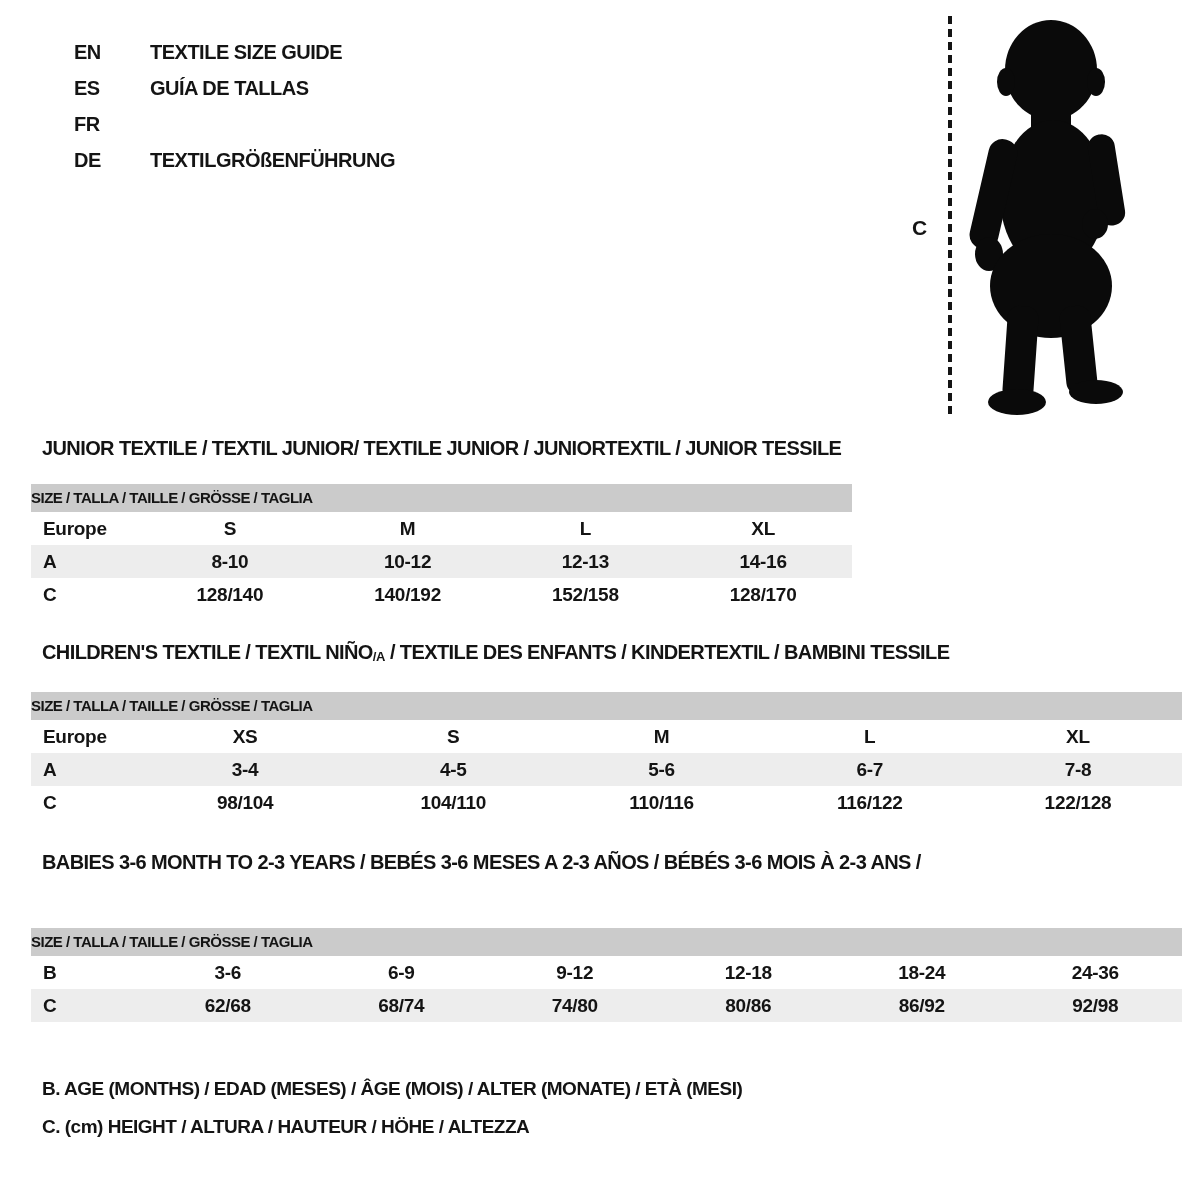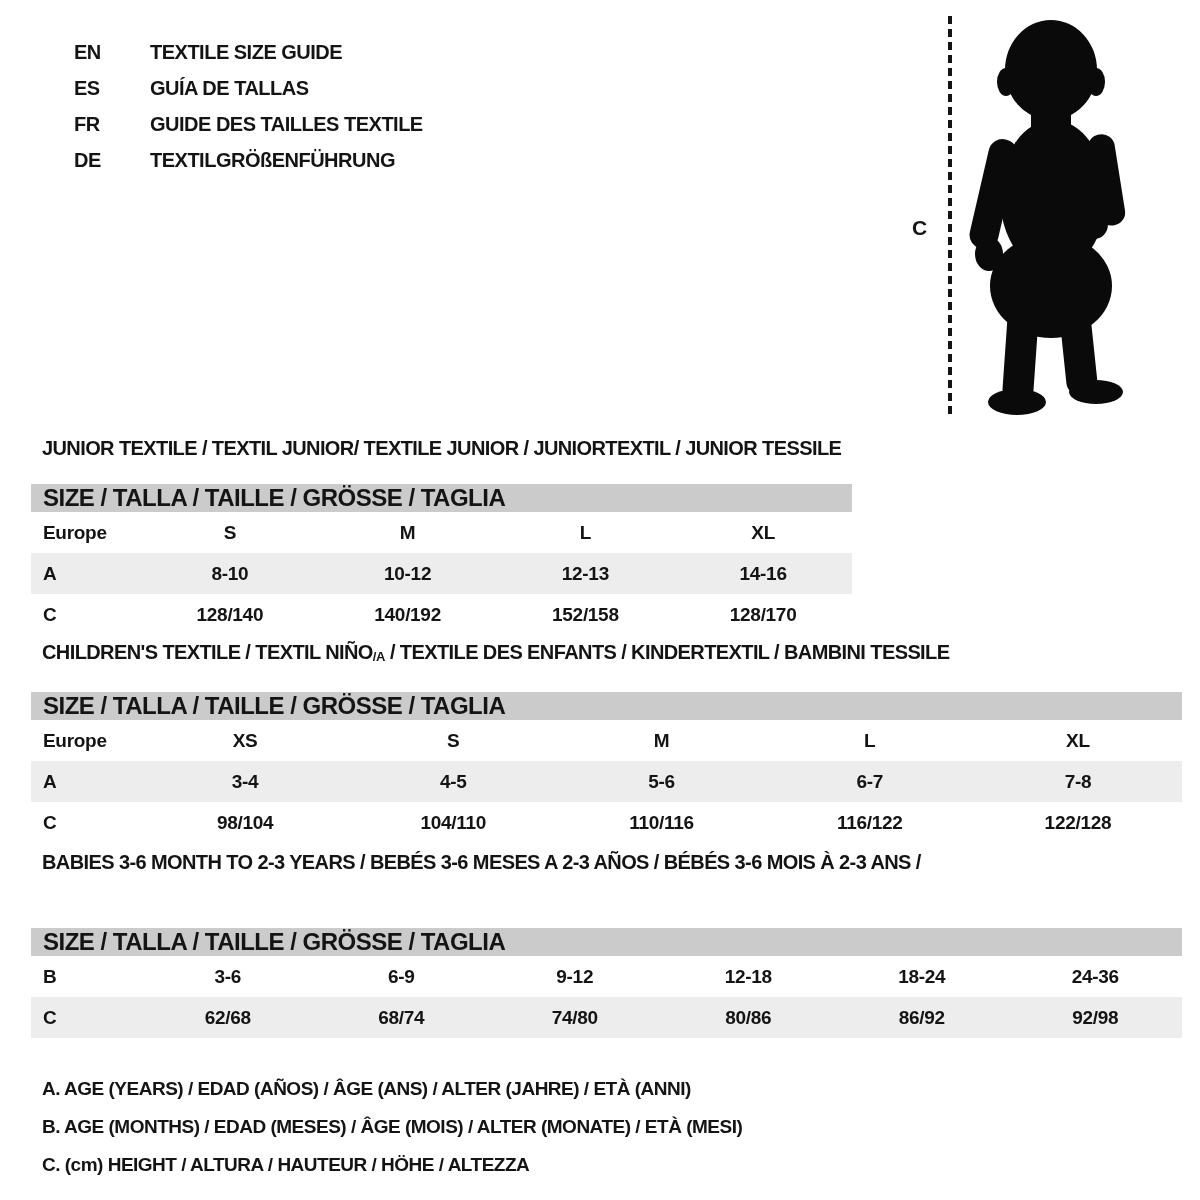--- a/index.html
+++ b/index.html
@@ -32,23 +32,23 @@
 
   
   .sec-title{left:42px;font-size:20px;line-height:24px;letter-spacing:-0.6px;white-space:nowrap;text-align:right;}
   .sub{font-size:13px;vertical-align:-2px;letter-spacing:-0.4px;}
   .two-line{line-height:40px;}
 
   
   .size-table{left:31px;}
   .size-band{
     height:28px;line-height:28px;background:var(--band);
-    padding-left:12px;font-size:24px;letter-spacing:-0.5px;
+    font-size:15px;letter-spacing:-0.5px;
   }
-  .t-row{display:flex;height:41px;align-items:center;font-size:19px;}
+  .t-row{display:flex;height:33px;align-items:center;font-size:19px;}
   .t-row.striped{background:var(--stripe);}
   .t-label{width:110px;padding-left:12px;flex:0 0 auto;}
   .t-cell{flex:1 1 0;text-align:center;}
 
   
   .legend{left:42px;top:1070px;}
   .legend-line{height:38px;line-height:38px;font-size:19px;white-space:nowrap;letter-spacing:-0.5px;}
 </style>
 </head>
 <body>
@@ -57,21 +57,20 @@
   <div class="lang-row">
     <span class="lang-code">EN</span>
     <span class="lang-title">TEXTILE SIZE GUIDE</span>
   </div>
   <div class="lang-row">
     <span class="lang-code">ES</span>
     <span class="lang-title">GUÍA DE TALLAS</span>
   </div>
   <div class="lang-row">
     <span class="lang-code">FR</span>
-    <span class="lang-title">GUIDE DES TAILLES TEXTILE</span>
   </div>
   <div class="lang-row">
     <span class="lang-code">DE</span>
     <span class="lang-title">TEXTILGRÖßENFÜHRUNG</span>
   </div>
 </div>
 
 <div class="abs c-label">C</div>
 <div class="abs dash-line"></div>
 <svg class="abs figure-svg" width="174" height="406" viewBox="0 0 174 406" aria-hidden="true">
@@ -172,16 +171,15 @@
     <span class="t-cell">62/68</span>
     <span class="t-cell">68/74</span>
     <span class="t-cell">74/80</span>
     <span class="t-cell">80/86</span>
     <span class="t-cell">86/92</span>
     <span class="t-cell">92/98</span>
   </div>
 </div>
 
 <div class="abs legend">
-  <div class="legend-line">A. AGE (YEARS) / EDAD (AÑOS) / ÂGE (ANS) / ALTER (JAHRE) / ETÀ (ANNI)</div>
   <div class="legend-line">B. AGE (MONTHS) / EDAD (MESES) / ÂGE (MOIS) / ALTER (MONATE) / ETÀ (MESI)</div>
   <div class="legend-line">C. (cm) HEIGHT / ALTURA / HAUTEUR / HÖHE / ALTEZZA</div>
 </div>
 
 </body></html>

